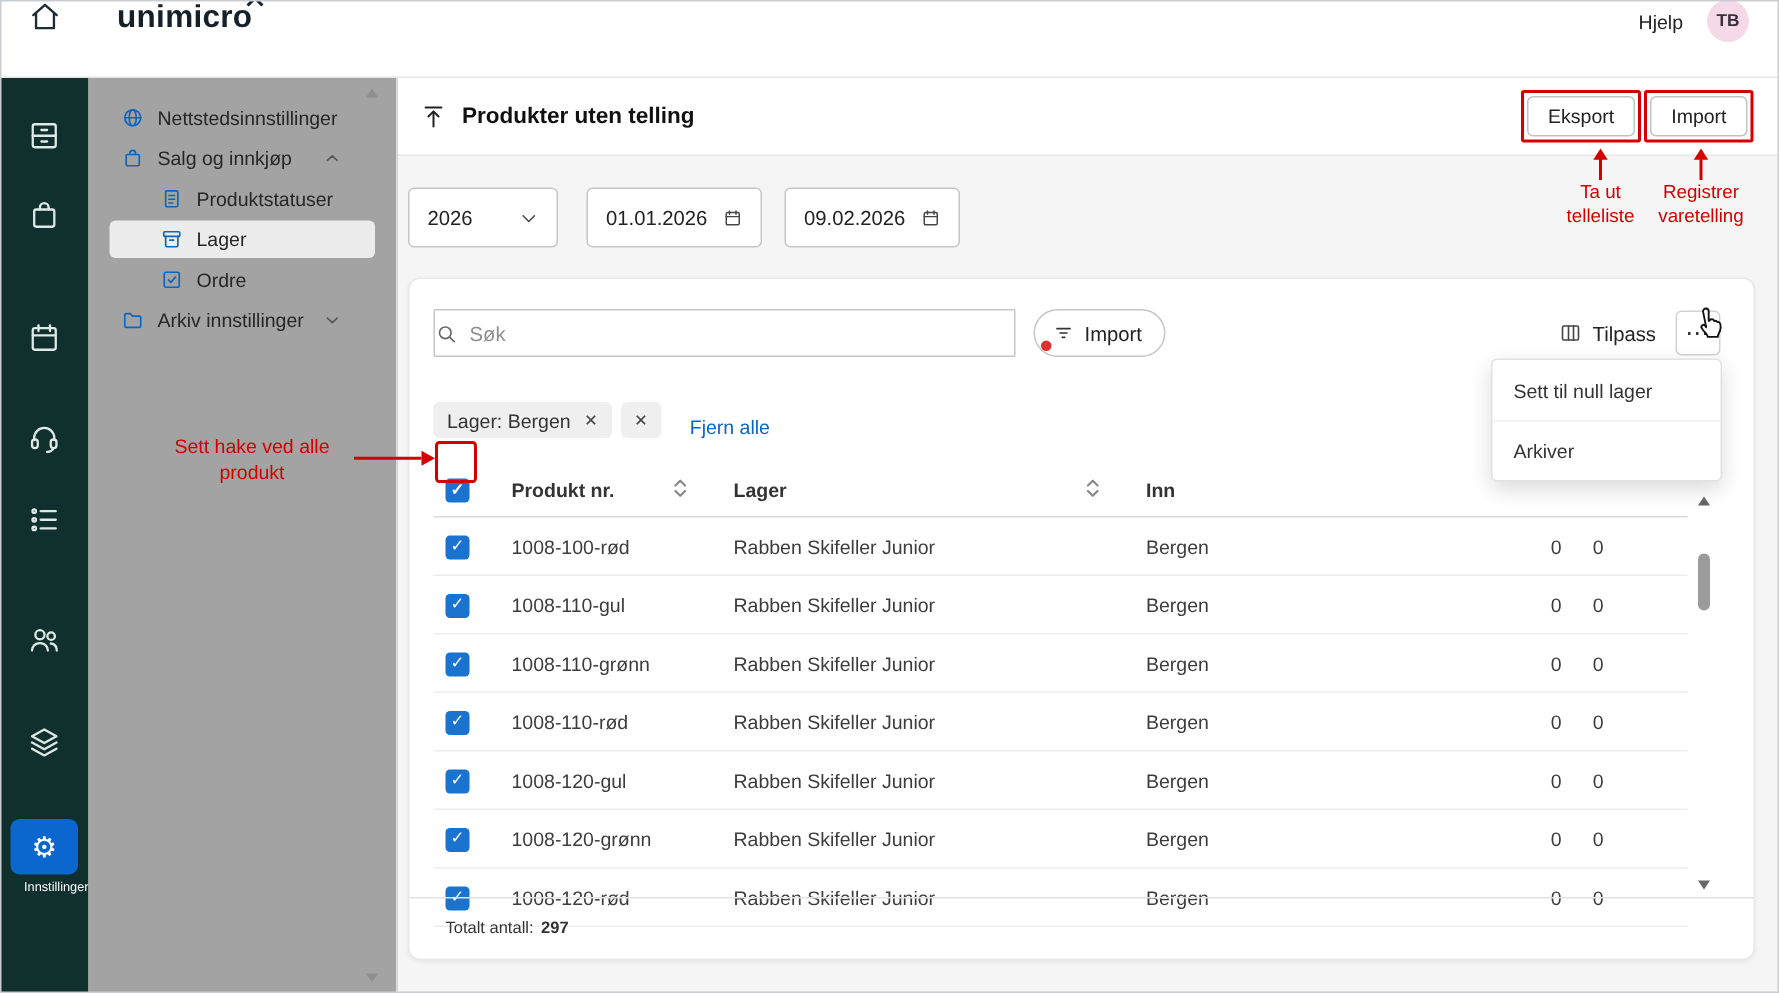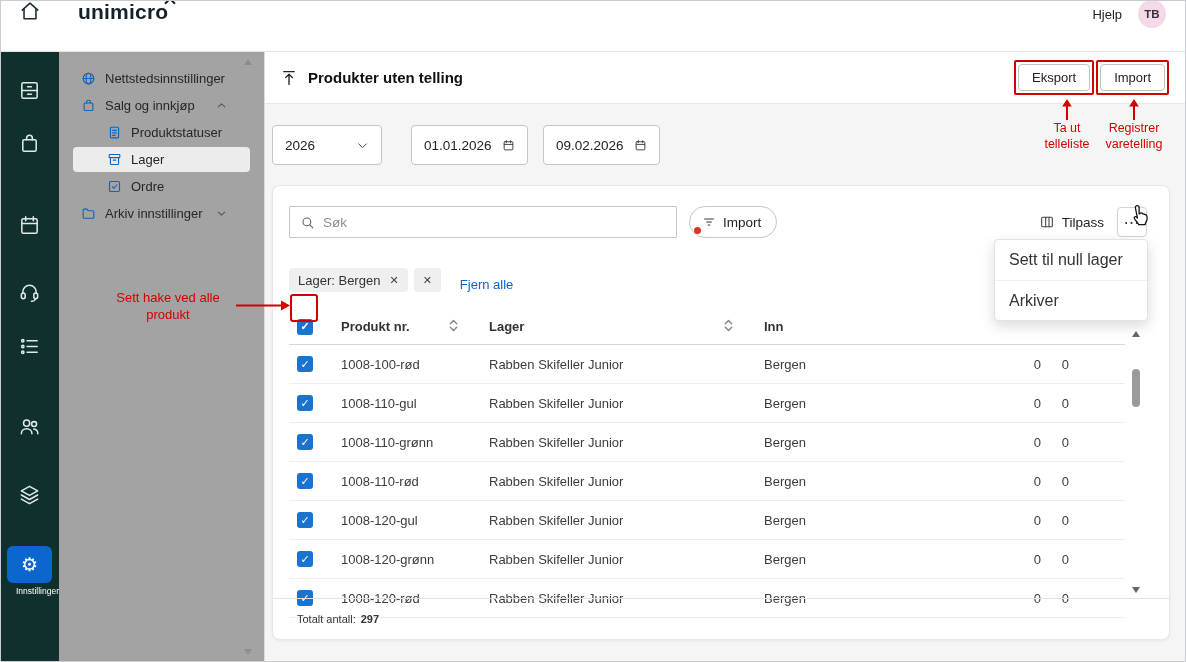--- a/index.html
+++ b/index.html
@@ -46,42 +46,42 @@
   .page-title{font-size:15px;font-weight:700;color:#111;margin-left:10px}
   .hdr-buttons{margin-left:auto;display:flex;gap:2px;margin-right:17px}
   .ann-box{border:2px solid #d40000;padding:2px;border-radius:2px}
   .btn{padding:5px 13px;font-size:13px;font-family:inherit;border:1px solid #c2c2c2;border-radius:4px;background:#fff;color:#222;cursor:pointer}
 
   .ann-arrow-up{position:absolute;top:47px;z-index:60}
   .ann-note{position:absolute;top:68px;width:120px;text-align:center;color:#d40000;font-size:12.5px;line-height:16px;z-index:60}
 
   .filter-row{position:absolute;left:7px;top:73px;display:flex;align-items:center}
   .pickbox{height:40px;background:#fff;border:1px solid #c6c6c6;border-radius:4px;display:flex;align-items:center;justify-content:space-between;padding:0 12px;font-size:13.5px;color:#222;cursor:pointer}
-  .year{width:110px;margin-right:29px}
+  .year{width:100px;margin-right:19px}
   .date{width:117px}
   .pick-ico{width:13px;height:13px;color:#444}
   .pick-ico svg{width:100%;height:100%;fill:none;stroke:currentColor;stroke-width:1.8;stroke-linecap:round;stroke-linejoin:round}
 
   
   .card{position:absolute;left:7px;top:133px;width:898px;height:455px;background:#fff;border:1px solid #e8e8e8;border-radius:8px;box-shadow:0 1px 3px rgba(0,0,0,.06)}
   .toolbar{display:flex;align-items:center;padding:20px 22px 0 16px}
-  .search{width:388px;height:32px;border:1px solid #c6c6c6;border-radius:1px;display:flex;align-items:center;padding-left:10px;gap:8px;background:#fff}
+  .search{width:388px;height:32px;border:1px solid #c6c6c6;border-radius:1px;display:flex;align-items:center;padding-left:0;gap:8px;background:#fff}
   .search svg{width:15px;height:15px;fill:none;stroke:#666;stroke-width:1.8;stroke-linecap:round}
   .search input{flex:1;border:none;outline:none;font-family:inherit;font-size:13.5px;color:#222;background:transparent;height:100%}
   .search input::placeholder{color:#8f8f8f}
   .filter-btn{position:relative;margin-left:12px;height:32px;border:1px solid #c6c6c6;border-radius:16px;background:#fff;display:flex;align-items:center;gap:7px;padding:0 15px 0 12px;font-size:13.5px;font-family:inherit;color:#222;cursor:pointer}
   .filter-btn svg{width:14px;height:14px;fill:none;stroke:#333;stroke-width:1.8;stroke-linecap:round}
   .filter-dot{position:absolute;left:4px;bottom:3px;width:7px;height:7px;border-radius:50%;background:#e03131}
   .toolbar-right{margin-left:auto;display:flex;align-items:center;gap:13px}
   .tilpass{display:flex;align-items:center;gap:7px;font-size:13.5px;font-family:inherit;color:#222;background:none;border:none;cursor:pointer}
   .tilpass svg{width:16px;height:16px;fill:none;stroke:#444;stroke-width:1.6;stroke-linecap:round}
   .dots{width:30px;height:30px;border:1px solid #d2d2d2;border-radius:4px;background:#fff;display:flex;align-items:center;justify-content:center;font-size:16px;color:#333;letter-spacing:1px;cursor:pointer}
 
   .menu{position:absolute;left:721px;top:53px;width:154px;background:#fff;border:1px solid #e2e2e2;border-radius:4px;box-shadow:0 5px 14px rgba(0,0,0,.15);z-index:40}
-  .menu-item{height:40px;display:flex;align-items:center;padding:0 14px;font-size:16px;color:#333;cursor:pointer}
+  .menu-item{height:40px;display:flex;align-items:center;padding:0 14px;font-size:13px;color:#333;cursor:pointer}
   .menu-item + .menu-item{border-top:1px solid #efefef}
 
   .chips{display:flex;align-items:flex-end;margin:30px 0 0 16px;gap:6px}
   .chip{height:24px;background:#efefef;border-radius:4px;display:inline-flex;align-items:center;gap:9px;padding:0 9px;font-size:13px;color:#333}
   .chip .x{font-size:11px;color:#444;cursor:pointer}
   .clear-link{color:#0b65c2;font-size:13px;margin-left:13px;cursor:pointer;text-decoration:none}
 
   .tablewrap{margin:17px 44px 0 16px}
   .tgrid{display:grid;grid-template-columns:44px 148px 275px 215px 62px 28px;align-items:center;padding-left:8px}
   .thead{height:36px;border-bottom:1px solid #d9d9d9;font-weight:700;font-size:13px;color:#333}

